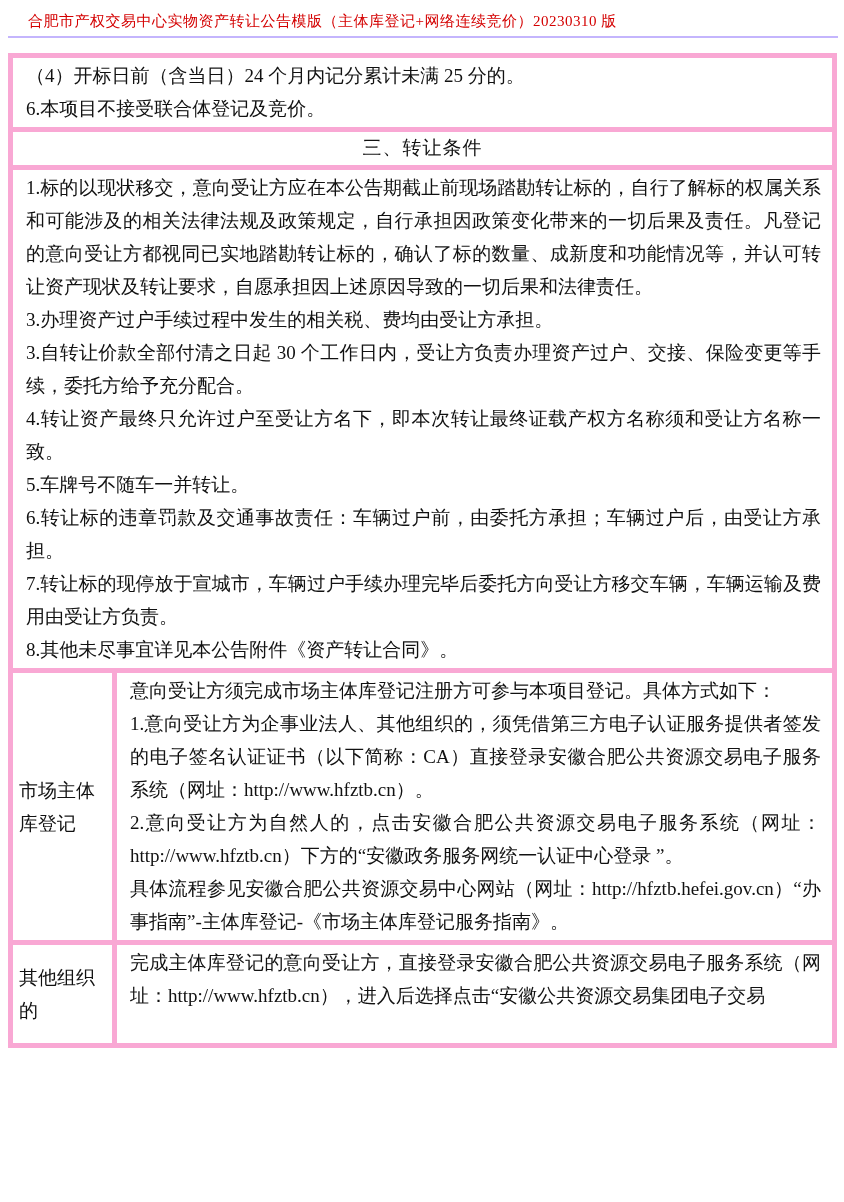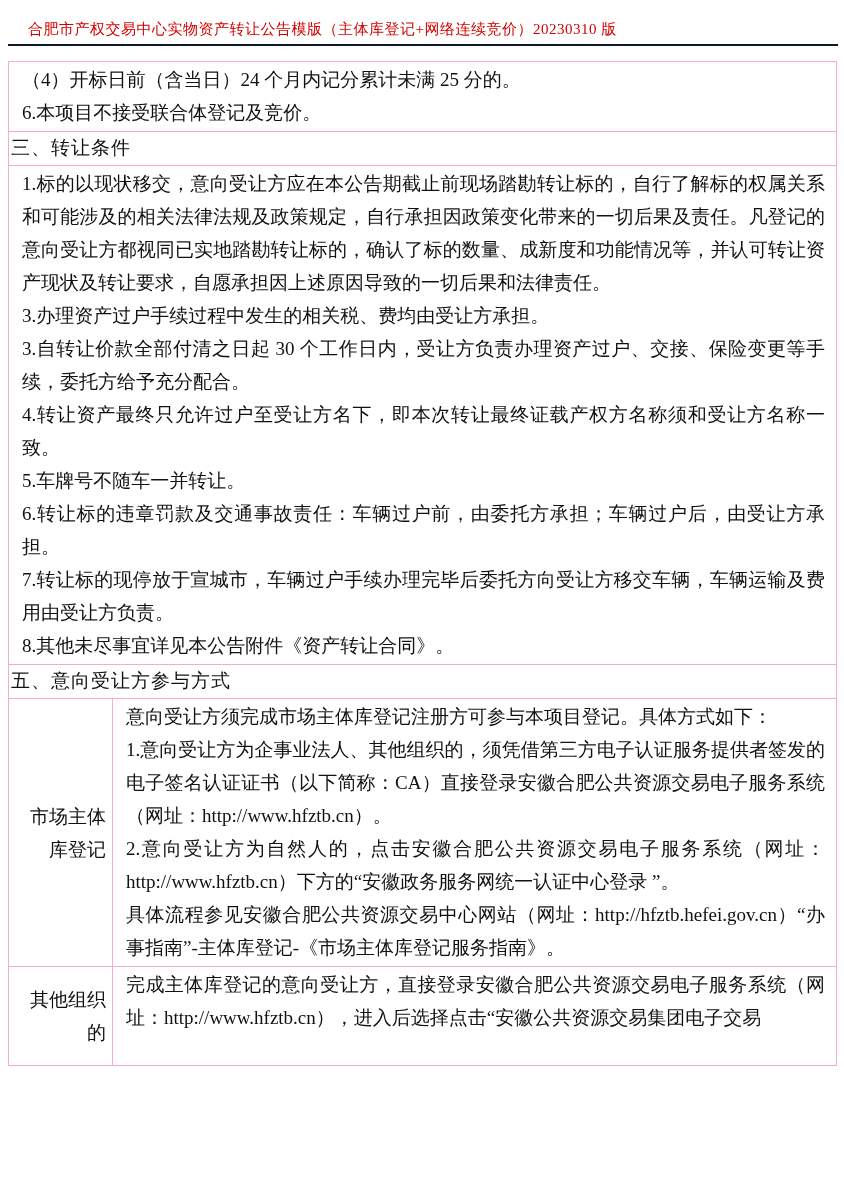--- a/index.html
+++ b/index.html
@@ -3,51 +3,51 @@
 <meta charset="utf-8">
 <style>
   html,body{margin:0;padding:0;background:#ffffff;}
   .page{
     width:844px;height:1202px;background:#ffffff;overflow:hidden;
     font-family:"Liberation Serif","DejaVu Serif",serif;
     color:#111;position:relative;box-sizing:border-box;
   }
   .doc-header{
     margin:0 6px 0 8px;
-    padding:20px 0 5px 20px;
-    border-bottom:2px solid #0f172a;
+    padding:12px 0 5px 20px;
+    border-bottom:2px solid #c4b5fd;
     font-size:15px;
     line-height:19px;
     color:#d40000;
     letter-spacing:0.5px;
   }
   table.doc-table{
     margin:15px 7px 0 8px;
     width:829px;
     border-collapse:collapse;
     table-layout:fixed;
   }
   td{
-    border:1px solid #f9a8d4;
+    border:5px solid #f9a8d4;
     vertical-align:top;
     font-size:19px;
   }
   td.heading-cell{
-    text-align:left;
+    text-align:center;
     padding:3px 2px 4px 2px;
     line-height:26px;
     letter-spacing:1px;
   }
   td.body-cell{
     padding:1px 11px 2px 13px;
     line-height:33px;
     text-align:justify;
   }
   td.label-cell{
-    text-align:right;
+    text-align:left;
     vertical-align:middle;
     line-height:33px;
     padding:16px 6px;
   }
   p{margin:0;}
   .note-label{font-weight:bold;}
 </style>
 </head>
 <body>
 
@@ -83,23 +83,20 @@
         <p>4.转让资产最终只允许过户至受让方名下，即本次转让最终证载产权方名称须和受让方名称一致。</p>
         <p>5.车牌号不随车一并转让。</p>
         <p>6.转让标的违章罚款及交通事故责任：车辆过户前，由委托方承担；车辆过户后，由受让方承担。</p>
         <p>7.转让标的现停放于宣城市，车辆过户手续办理完毕后委托方向受让方移交车辆，车辆运输及费用由受让方负责。</p>
         <p>8.其他未尽事宜详见本公告附件《资产转让合同》。</p>
       </td>
     </tr>
 
 
 
-    <tr>
-      <td colspan="2" class="heading-cell">五、意向受让方参与方式</td>
-    </tr>
 
     <tr>
       <td class="label-cell">市场主体库登记</td>
       <td class="body-cell">
         <p>意向受让方须完成市场主体库登记注册方可参与本项目登记。具体方式如下：</p>
         <p>1.意向受让方为企事业法人、其他组织的，须凭借第三方电子认证服务提供者签发的电子签名认证证书（以下简称：CA）直接登录安徽合肥公共资源交易电子服务系统（网址：http://www.hfztb.cn）。</p>
         <p>2.意向受让方为自然人的，点击安徽合肥公共资源交易电子服务系统（网址：http://www.hfztb.cn）下方的“安徽政务服务网统一认证中心登录 ”。</p>
         <p>具体流程参见安徽合肥公共资源交易中心网站（网址：http://hfztb.hefei.gov.cn）“办事指南”-主体库登记-《市场主体库登记服务指南》。</p>
       </td>
     </tr>

